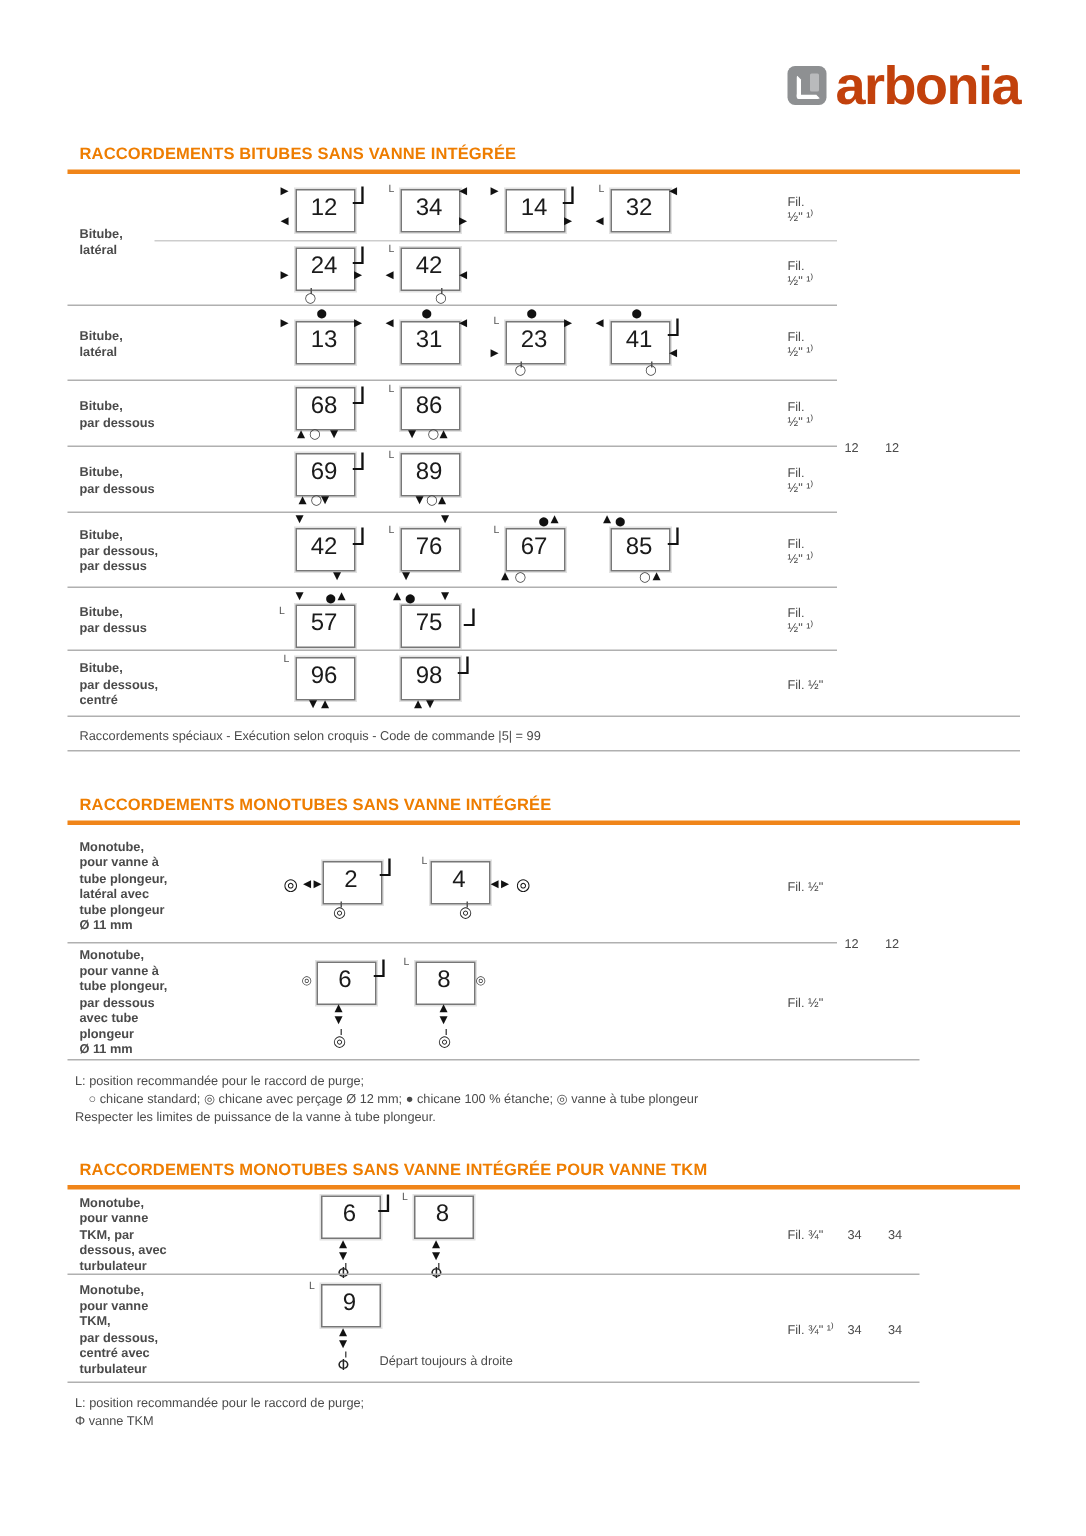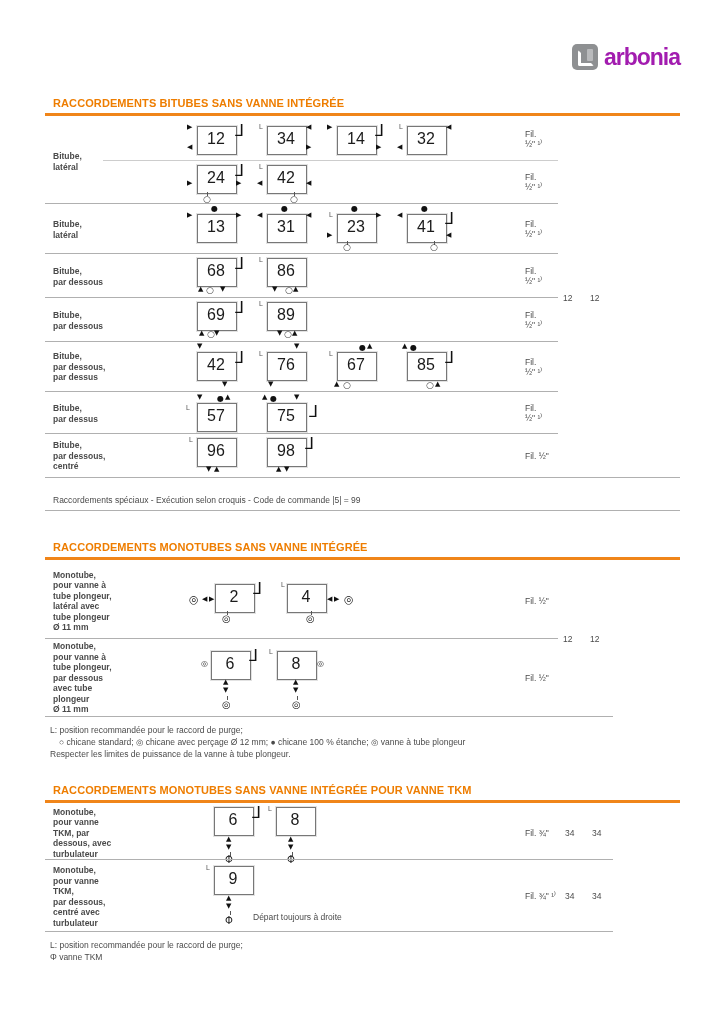--- a/index.html
+++ b/index.html
@@ -5,21 +5,21 @@
   html,body{margin:0;padding:0;background:#e8e8e8;}
   .page{width:724px;height:1024px;background:#ffffff;position:relative;overflow:hidden;
         font-family:"Liberation Sans",sans-serif;color:#3c3c3c;margin:0 auto;}
   .content{position:absolute;left:45px;top:0;width:635px;}
   .hdr{margin-top:44px;height:30px;position:relative;}
   .logo{position:absolute;right:0;top:0;display:flex;align-items:center;}
   .logo-sq{width:26px;height:26px;background:#8e9092;border-radius:5px;position:relative;margin-right:6px;}
   .logo-sq .gl{position:absolute;left:6px;top:6px;width:10px;height:10px;
       border:3px solid #fff;border-top-color:transparent;border-right-color:transparent;border-radius:2px;}
   .logo-sq .gl2{position:absolute;right:5px;top:5px;width:6px;height:12px;background:#b9babc;border-radius:1px;}
-  .logo-txt{font-size:23px;font-weight:bold;color:#a21caf;letter-spacing:-1px;line-height:26px;}
+  .logo-txt{font-size:36px;font-weight:bold;color:#c2410c;letter-spacing:-1px;line-height:26px;}
   .sec-title{font-size:11px;font-weight:bold;color:#ee7d00;padding-left:8px;letter-spacing:.1px;}
   .sec-rule{height:3px;background:#f08519;margin-top:4px;}
   .row{position:relative;}
   .divider{position:absolute;bottom:0;left:0;height:1px;background:#b0b0b0;}
   .inner-div{position:absolute;left:58px;width:455px;height:1px;background:#cdcdcd;}
   .row-label{position:absolute;left:8px;top:50%;transform:translateY(-50%);
              font-size:8.5px;line-height:10.5px;color:#4a4a4a;width:120px;font-weight:bold;}
   .line{position:relative;}
   .fil{position:absolute;left:480px;top:50%;transform:translateY(-50%);
        font-size:8.5px;line-height:10px;color:#4a4a4a;white-space:nowrap;}
@@ -333,21 +333,21 @@
                   <span class="g ar ar-u" style="left: 23px; top: 31px;">▲</span>
                   <span class="g ar ar-d" style="left: 31px; top: 31px;">▼</span>
                 </div>
                 <div class="fil">
                   <div>Fil. ½"</div>
                 </div>
               </div>
               <div class="divider" style="width: 635px;"></div>
             </div>
             <div class="row" style="height: 23px;">
-              <div class="special" style="height: 23px; margin-top: 10px;">Raccordements spéciaux - Exécution selon croquis - Code de commande |5| = 99</div>
+              <div class="special" style="height: 23px;">Raccordements spéciaux - Exécution selon croquis - Code de commande |5| = 99</div>
               <div class="divider" style="width: 635px;"></div>
             </div>
           </div>
         </div>
         <div class="section" style="margin-top: 30px;">
           <div class="sec-title">RACCORDEMENTS MONOTUBES SANS VANNE INTÉGRÉE</div>
           <div class="sec-rule"></div>
           <div style="margin-top: 2px;">
             <div class="row" style="height: 77px;">
               <div class="row-label">

